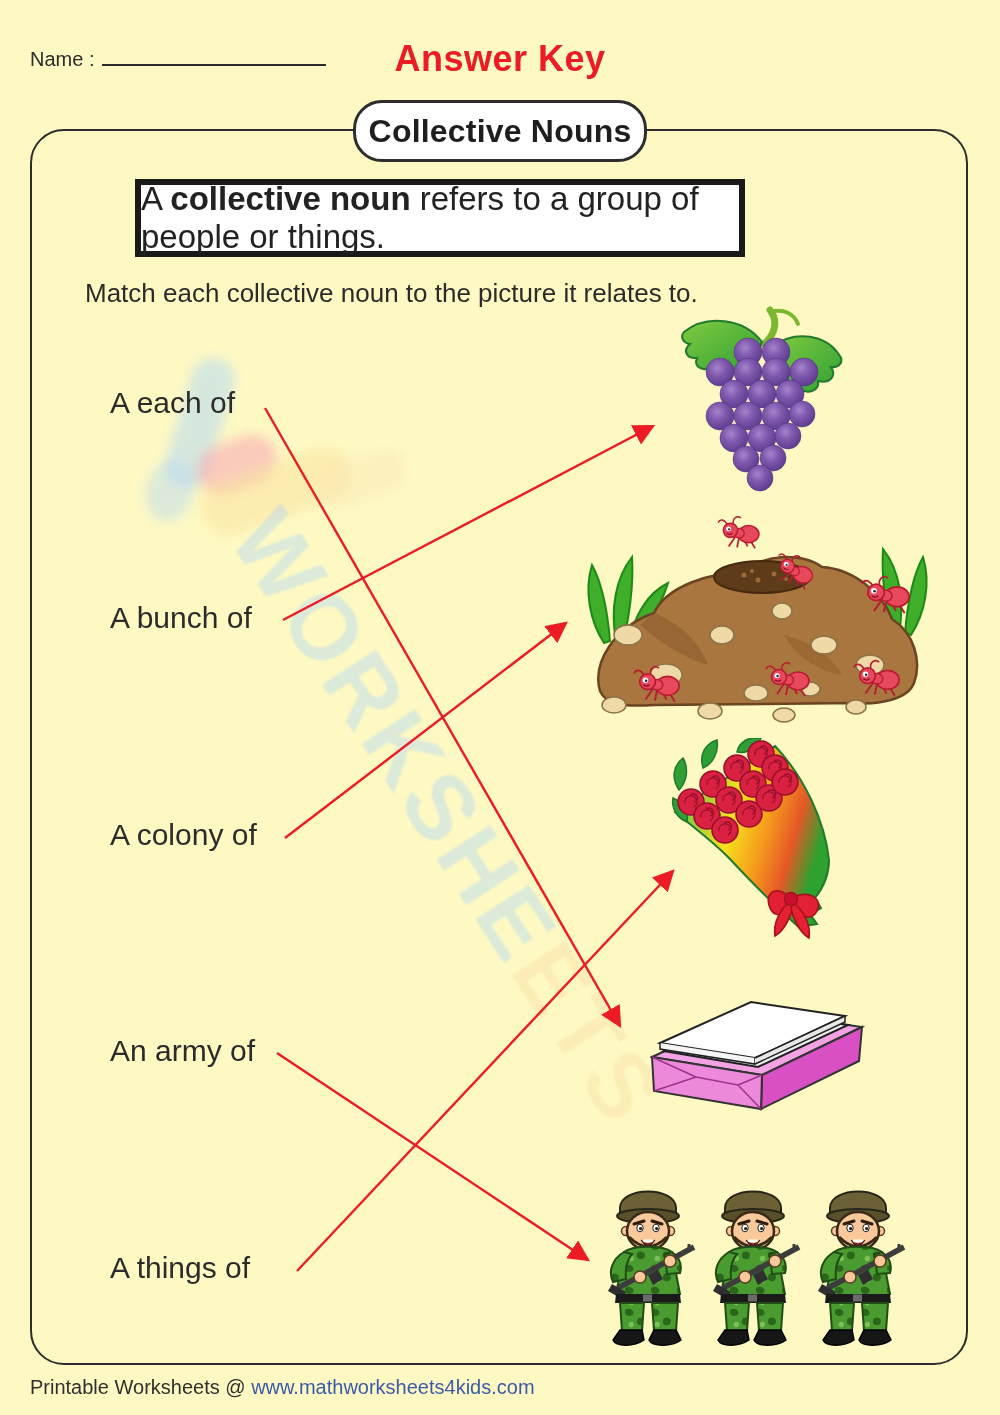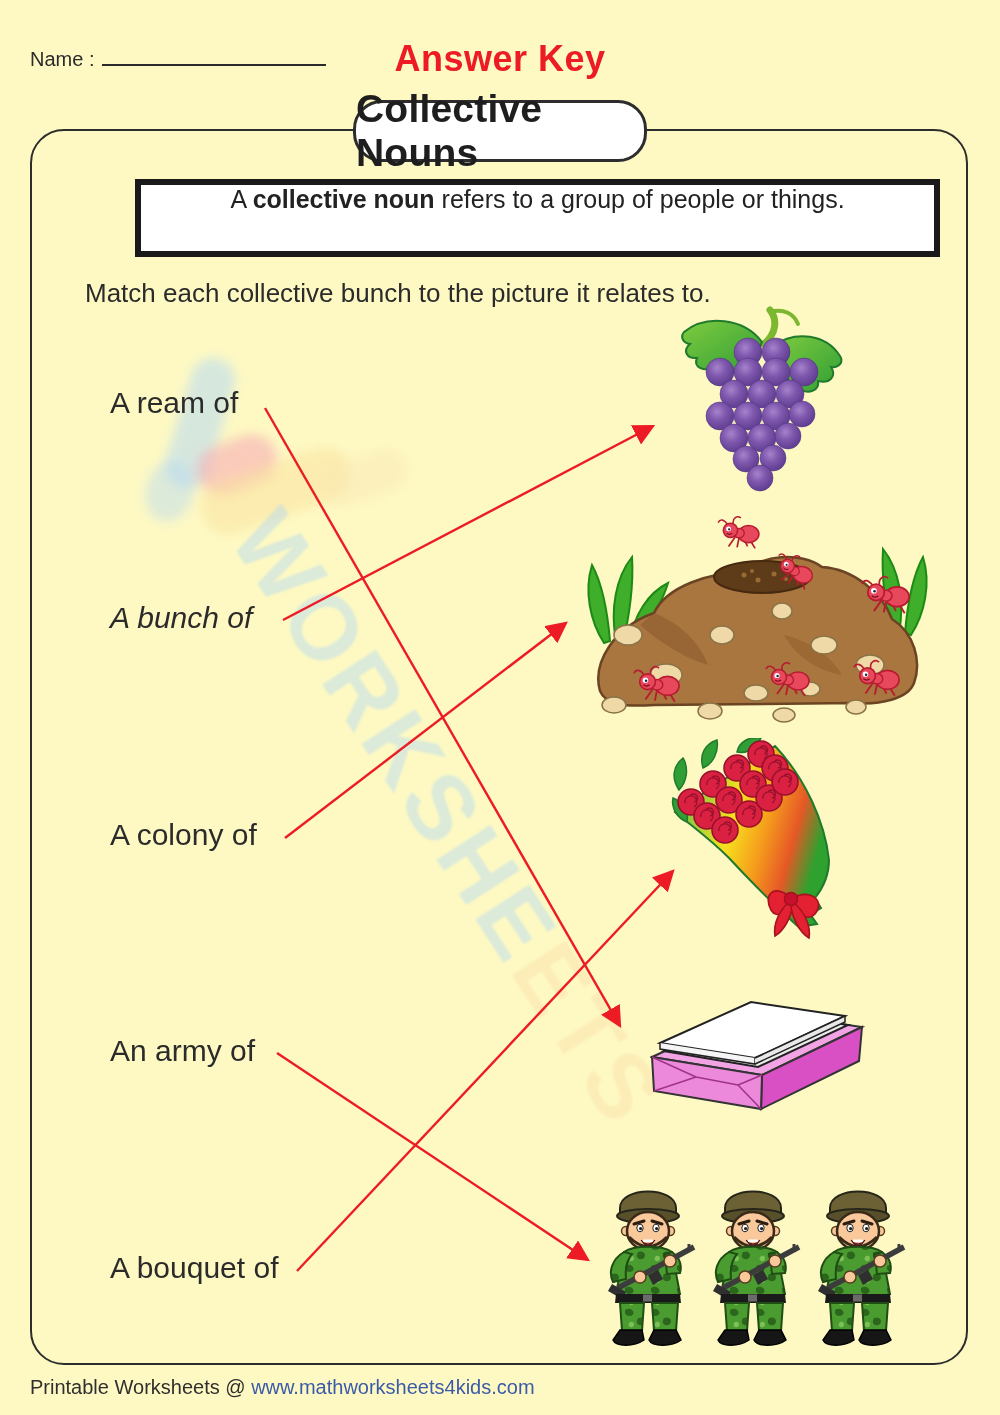--- a/index.html
+++ b/index.html
@@ -11,30 +11,30 @@
   .name-row{position:absolute;left:30px;top:44px;font-size:20px;color:#2b2b2b;}
   .name-line{display:inline-block;width:224px;border-bottom:2px solid #2b2b2b;height:20px;margin-left:8px;}
   .answer-key{position:absolute;left:0;right:0;top:38px;text-align:center;
     font-size:36px;font-weight:bold;color:#EC1B24;letter-spacing:.5px;}
   
   .sheet-border{position:absolute;left:30px;top:129px;width:934px;height:1232px;
     border:2.5px solid #2d2d2d;border-radius:34px;background:transparent;}
   .title-pill{position:absolute;left:50%;top:100px;transform:translateX(-50%);
     width:288px;height:56px;border:3px solid #2d2d2d;border-radius:29px;background:#ffffff;
     display:flex;align-items:center;justify-content:center;z-index:6;}
-  .title-pill span{font-size:39px;font-weight:bold;color:#1e1e1e;letter-spacing:.2px;}
-  
-  .definition-box{position:absolute;left:135px;top:179px;width:805px;height:78px;
+  .title-pill span{font-size:32px;font-weight:bold;color:#1e1e1e;letter-spacing:.2px;}
+  
+  .definition-box{position:absolute;left:135px;top:179px;width:610px;height:78px;
     border:6px solid #1a1a1a;background:#fff;box-sizing:border-box;
-    display:flex;align-items:flex-start;justify-content:center;font-size:25px;color:#222;z-index:4;}
+    display:flex;align-items:center;justify-content:center;font-size:33px;color:#222;z-index:4;}
   .instruction{position:absolute;left:85px;top:278px;font-size:26px;color:#2b2b2b;z-index:4;}
   
   .noun-label{position:absolute;left:110px;height:40px;line-height:40px;font-size:30px;color:#2b2b2b;z-index:4;}
   .lbl-ream{top:383px;}
-  .lbl-bunch{top:598px;font-style:italic;}
+  .lbl-bunch{top:598px;}
   .lbl-colony{top:815px;}
   .lbl-army{top:1031px;}
   .lbl-bouquet{top:1248px;}
   
   .pic{position:absolute;z-index:2;}
   .pic-grapes{left:672px;top:306px;width:178px;height:200px;}
   .pic-anthill{left:570px;top:515px;width:375px;height:210px;}
   .pic-bouquet{left:663px;top:738px;width:195px;height:205px;}
   .pic-ream{left:650px;top:985px;width:215px;height:132px;}
   .pic-soldiers{left:596px;top:1174px;width:315px;height:175px;}
@@ -76,27 +76,27 @@
 
   <div class="sheet-border"></div>
   <div class="title-pill">
     <span>Collective Nouns</span>
   </div>
 
   <div class="definition-box">
     <span><span>A </span><b>collective noun</b><span> refers to a group of people or things.</span></span>
   </div>
 
-  <div class="instruction">Match each collective bunch to the picture it relates to.</div>
-
-  <div class="noun-label lbl-ream">A ream of</div>
+  <div class="instruction">Match each collective noun to the picture it relates to.</div>
+
+  <div class="noun-label lbl-ream">A each of</div>
   <div class="noun-label lbl-bunch">A bunch of</div>
   <div class="noun-label lbl-army">An army of</div>
   <div class="noun-label lbl-colony">A colony of</div>
-  <div class="noun-label lbl-bouquet">A bouquet of</div>
+  <div class="noun-label lbl-bouquet">A things of</div>
 
   <svg class="pic pic-grapes" viewBox="0 0 178 200">
     <defs>
       <radialGradient id="gGrape" cx="40%" cy="35%" r="70%">
         <stop offset="0%" stop-color="#A583CC"></stop>
           <stop offset="45%" stop-color="#7E57AC"></stop>
           <stop offset="100%" stop-color="#5B3A8E"></stop>
       </radialGradient>
       <linearGradient id="gLeaf" x1="0" y1="0" x2="1" y2="1">
         <stop offset="0%" stop-color="#7FCB3F"></stop>

